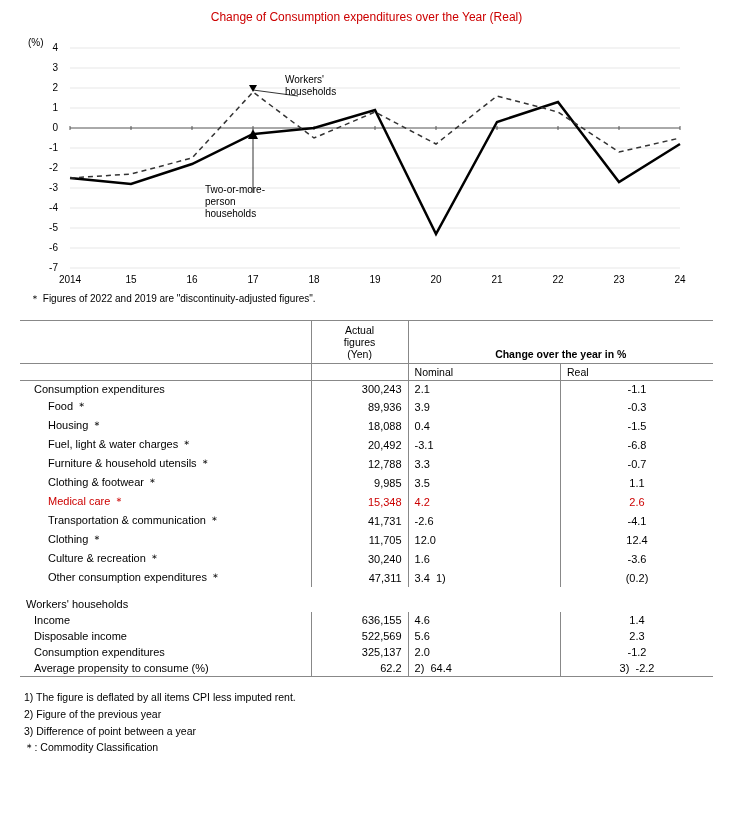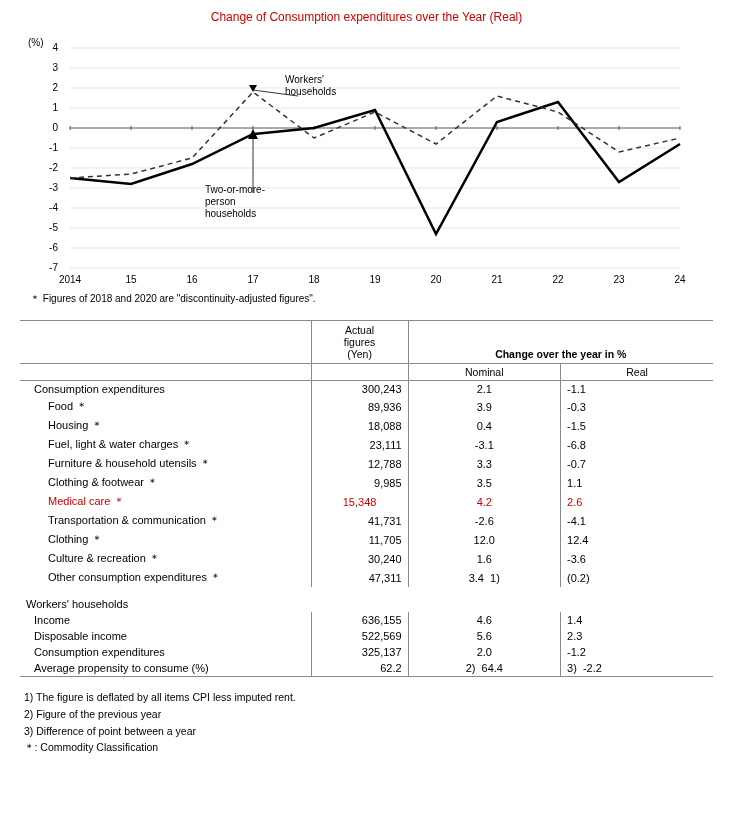--- a/index.html
+++ b/index.html
@@ -58,21 +58,21 @@
     .header-row th.actual-header {
       border-right: 1px solid #888;
       font-size: 10.5px;
     }
     .header-row th.change-header {
       font-size: 10.5px;
     }
     .sub-header-row th {
       border-bottom: 1px solid #888;
       padding: 2px 6px;
-      text-align: center;
+      text-align: left;
       font-weight: normal;
       font-size: 10.5px;
     }
     .sub-header-row th.left-blank {
       border-right: 1px solid #888;
     }
     .sub-header-row th.actual-blank {
       border-right: 1px solid #888;
     }
     .sub-header-row th.nominal-col {
@@ -90,24 +90,24 @@
       padding-top: 5px;
       padding-bottom: 2px;
     }
     .indent1 { padding-left: 14px; }
     .indent2 { padding-left: 28px; }
     .actual-col {
       border-right: 1px solid #888;
       text-align: right;
     }
     .nominal-col {
-      text-align: center;
-      border-right: 1px solid #888;
-    }
-    .real-col { text-align: left; }
+      text-align: left;
+      border-right: 1px solid #888;
+    }
+    .real-col { text-align: center; }
     .footnotes {
       margin-top: 12px;
       font-size: 10.5px;
       line-height: 1.6;
       padding-left: 4px;
     }
     .section-gap td { height: 6px; }
   </style>
 </head>
 <body>
@@ -182,21 +182,21 @@
       <line x1="278" y1="68" x2="233" y2="62" stroke="#000" stroke-width="0.8"></line>
       <polygon points="233,64 229,57 237,57" fill="#000"></polygon>
 
       <text x="185" y="165" font-size="10" fill="#000">Two-or-more-</text>
       <text x="185" y="177" font-size="10" fill="#000">person</text>
       <text x="185" y="189" font-size="10" fill="#000">households</text>
 
       <line x1="233" y1="165" x2="233" y2="111" stroke="#000" stroke-width="0.8"></line>
     </svg>
   </div>
-  <div class="chart-note">＊ Figures of  2018 and 2020  are  "discontinuity-adjusted figures".</div>
+  <div class="chart-note">＊ Figures of  2022 and 2019  are  "discontinuity-adjusted figures".</div>
 </div>
 
 <div class="data-table-wrapper">
   <table>
     <thead>
       <tr class="header-row">
         <th class="left-header" style="width:42%; border-right:1px solid #888;"></th>
         <th class="actual-header" style="width:14%; border-right:1px solid #888; border-bottom:1px solid #888;">Actual<br>figures<br>(Yen)</th>
         <th class="change-header" colspan="2" style="border-bottom:1px solid #888;font-weight:bold;">Change over the year in %</th>
       </tr>
@@ -222,39 +222,39 @@
         <td class="real-col">-0.3</td>
       </tr>
       <tr>
         <td class="row-label indent2">Housing ＊</td>
         <td class="actual-col">18,088</td>
         <td class="nominal-col">0.4</td>
         <td class="real-col">-1.5</td>
       </tr>
       <tr>
         <td class="row-label indent2">Fuel, light &amp; water charges ＊</td>
-        <td class="actual-col">23,111</td>
+        <td class="actual-col">20,492</td>
         <td class="nominal-col">-3.1</td>
         <td class="real-col">-6.8</td>
       </tr>
       <tr>
         <td class="row-label indent2">Furniture &amp; household utensils ＊</td>
         <td class="actual-col">12,788</td>
         <td class="nominal-col">3.3</td>
         <td class="real-col">-0.7</td>
       </tr>
       <tr>
         <td class="row-label indent2">Clothing &amp; footwear ＊</td>
         <td class="actual-col">9,985</td>
         <td class="nominal-col">3.5</td>
         <td class="real-col">1.1</td>
       </tr>
       <tr>
         <td class="row-label indent2" style="color:#c00;">Medical care ＊</td>
-        <td class="actual-col" style="color:#c00;text-align:center;">15,348</td>
+        <td class="actual-col" style="color:#c00;">15,348</td>
         <td class="nominal-col" style="color:#c00;">4.2</td>
         <td class="real-col" style="color:#c00;margin-left:40px;">2.6</td>
       </tr>
       <tr>
         <td class="row-label indent2">Transportation &amp; communication ＊</td>
         <td class="actual-col">41,731</td>
         <td class="nominal-col">-2.6</td>
         <td class="real-col">-4.1</td>
       </tr>
       <tr>

